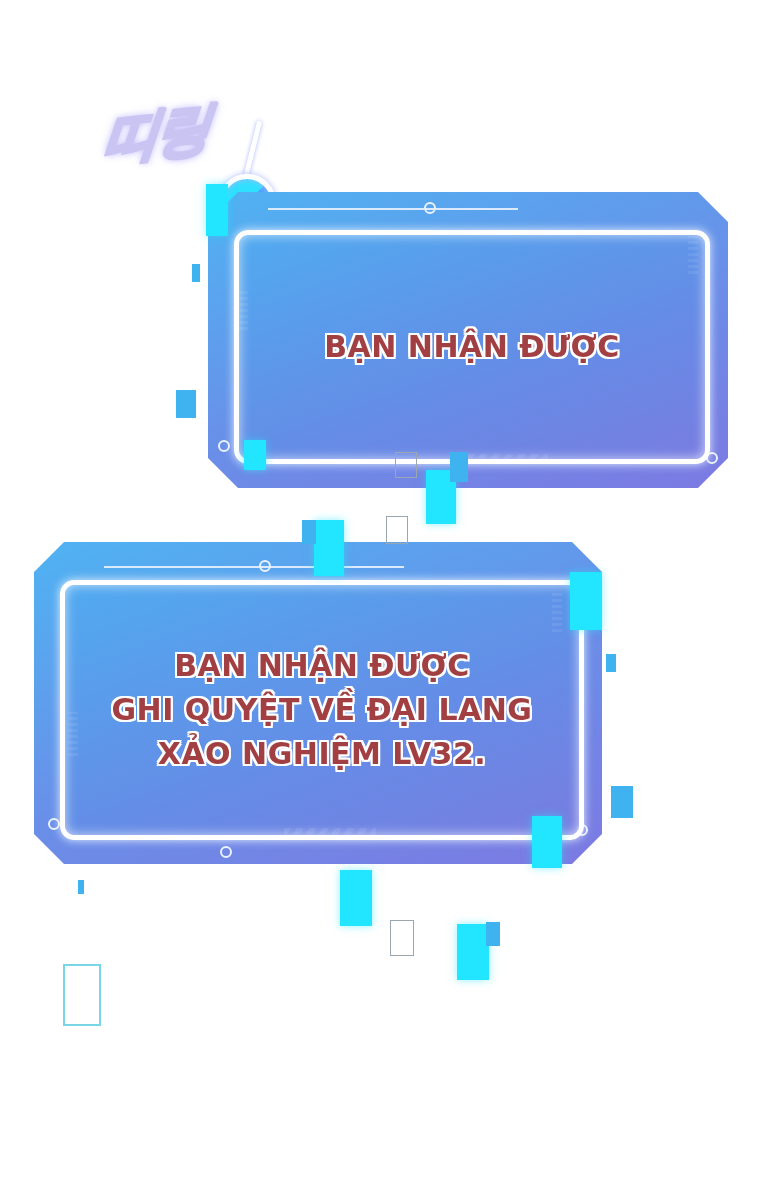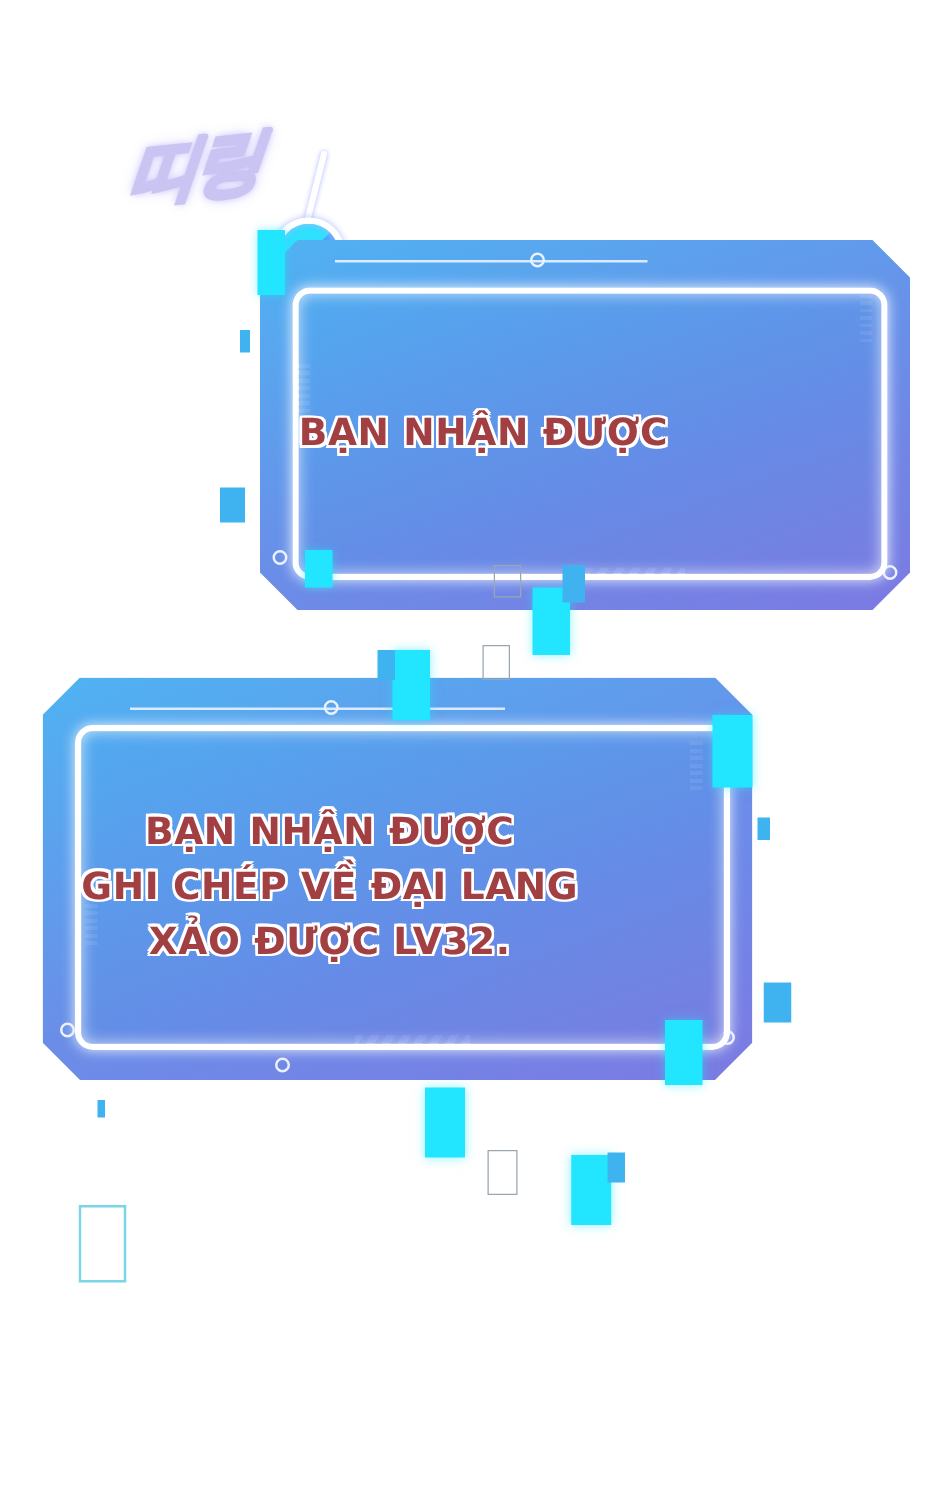--- a/index.html
+++ b/index.html
@@ -33,21 +33,21 @@
     position: absolute;
     background: linear-gradient(160deg, #4fb3f2 0%, #6a8ee8 55%, #7c7ae2 100%);
     clip-path: polygon(30px 0, calc(100% - 30px) 0, 100% 30px, 100% calc(100% - 30px), calc(100% - 30px) 100%, 30px 100%, 0 calc(100% - 30px), 0 30px);
   }
   .panel .inner {
     position: absolute; inset: 22px 18px 24px 26px;
     border: 5px solid #ffffff;
     border-radius: 14px;
     box-shadow: 0 0 10px #e8f2ff, inset 0 0 12px rgba(255,255,255,0.7);
     background: linear-gradient(160deg, rgba(80,170,240,0.9) 0%, rgba(100,140,230,0.9) 60%, rgba(120,125,225,0.9) 100%);
-    display: flex; align-items: center;  margin-top: 16px;
+    display: flex; align-items: center; justify-content: center; margin-top: 16px;
   }
   .panel .circuit-top {
     position: absolute; top: 12px; height: 2px; background: #e9f2ff; opacity: .9;
   }
   .panel .dot {
     position: absolute; width: 8px; height: 8px; border: 2px solid #e9f2ff; border-radius: 50%;
   }
   .panel .stripes {
     position: absolute; height: 10px;
     background: repeating-linear-gradient(120deg, #ffffff 0 6px, transparent 6px 11px);
@@ -101,22 +101,22 @@
   <div class="dot" style="left:225px; top:18px;"></div>
   <div class="vstripes" style="right:40px; top:50px; height:40px;"></div>
   <div class="vstripes" style="left:34px; top:170px; height:44px;"></div>
   <div class="stripes" style="left:250px; bottom:26px; width:92px;"></div>
   <div class="dot" style="left:14px; bottom:34px;"></div>
   <div class="dot" style="right:14px; bottom:28px;"></div>
   <div class="dot" style="left:186px; bottom:6px;"></div>
   <div class="inner">
     <div class="msg">
       <span>BẠN NHẬN ĐƯỢC</span>
-      <span>GHI CHÉP VỀ ĐẠI LANG</span>
-      <span>XẢO ĐƯỢC LV32.</span>
+      <span>GHI QUYỆT VỀ ĐẠI LANG</span>
+      <span>XẢO NGHIỆM LV32.</span>
     </div>
   </div>
 </div>
 
 <div class="px solid" style="left:206px; top:184px; width:22px; height:52px;"></div>
 <div class="px blue" style="left:192px; top:264px; width:8px; height:18px;"></div>
 <div class="px blue" style="left:176px; top:390px; width:20px; height:28px;"></div>
 <div class="px solid" style="left:244px; top:440px; width:22px; height:30px;"></div>
 <div class="px solid" style="left:426px; top:470px; width:30px; height:54px;"></div>
 <div class="px blue" style="left:450px; top:452px; width:18px; height:30px;"></div>

